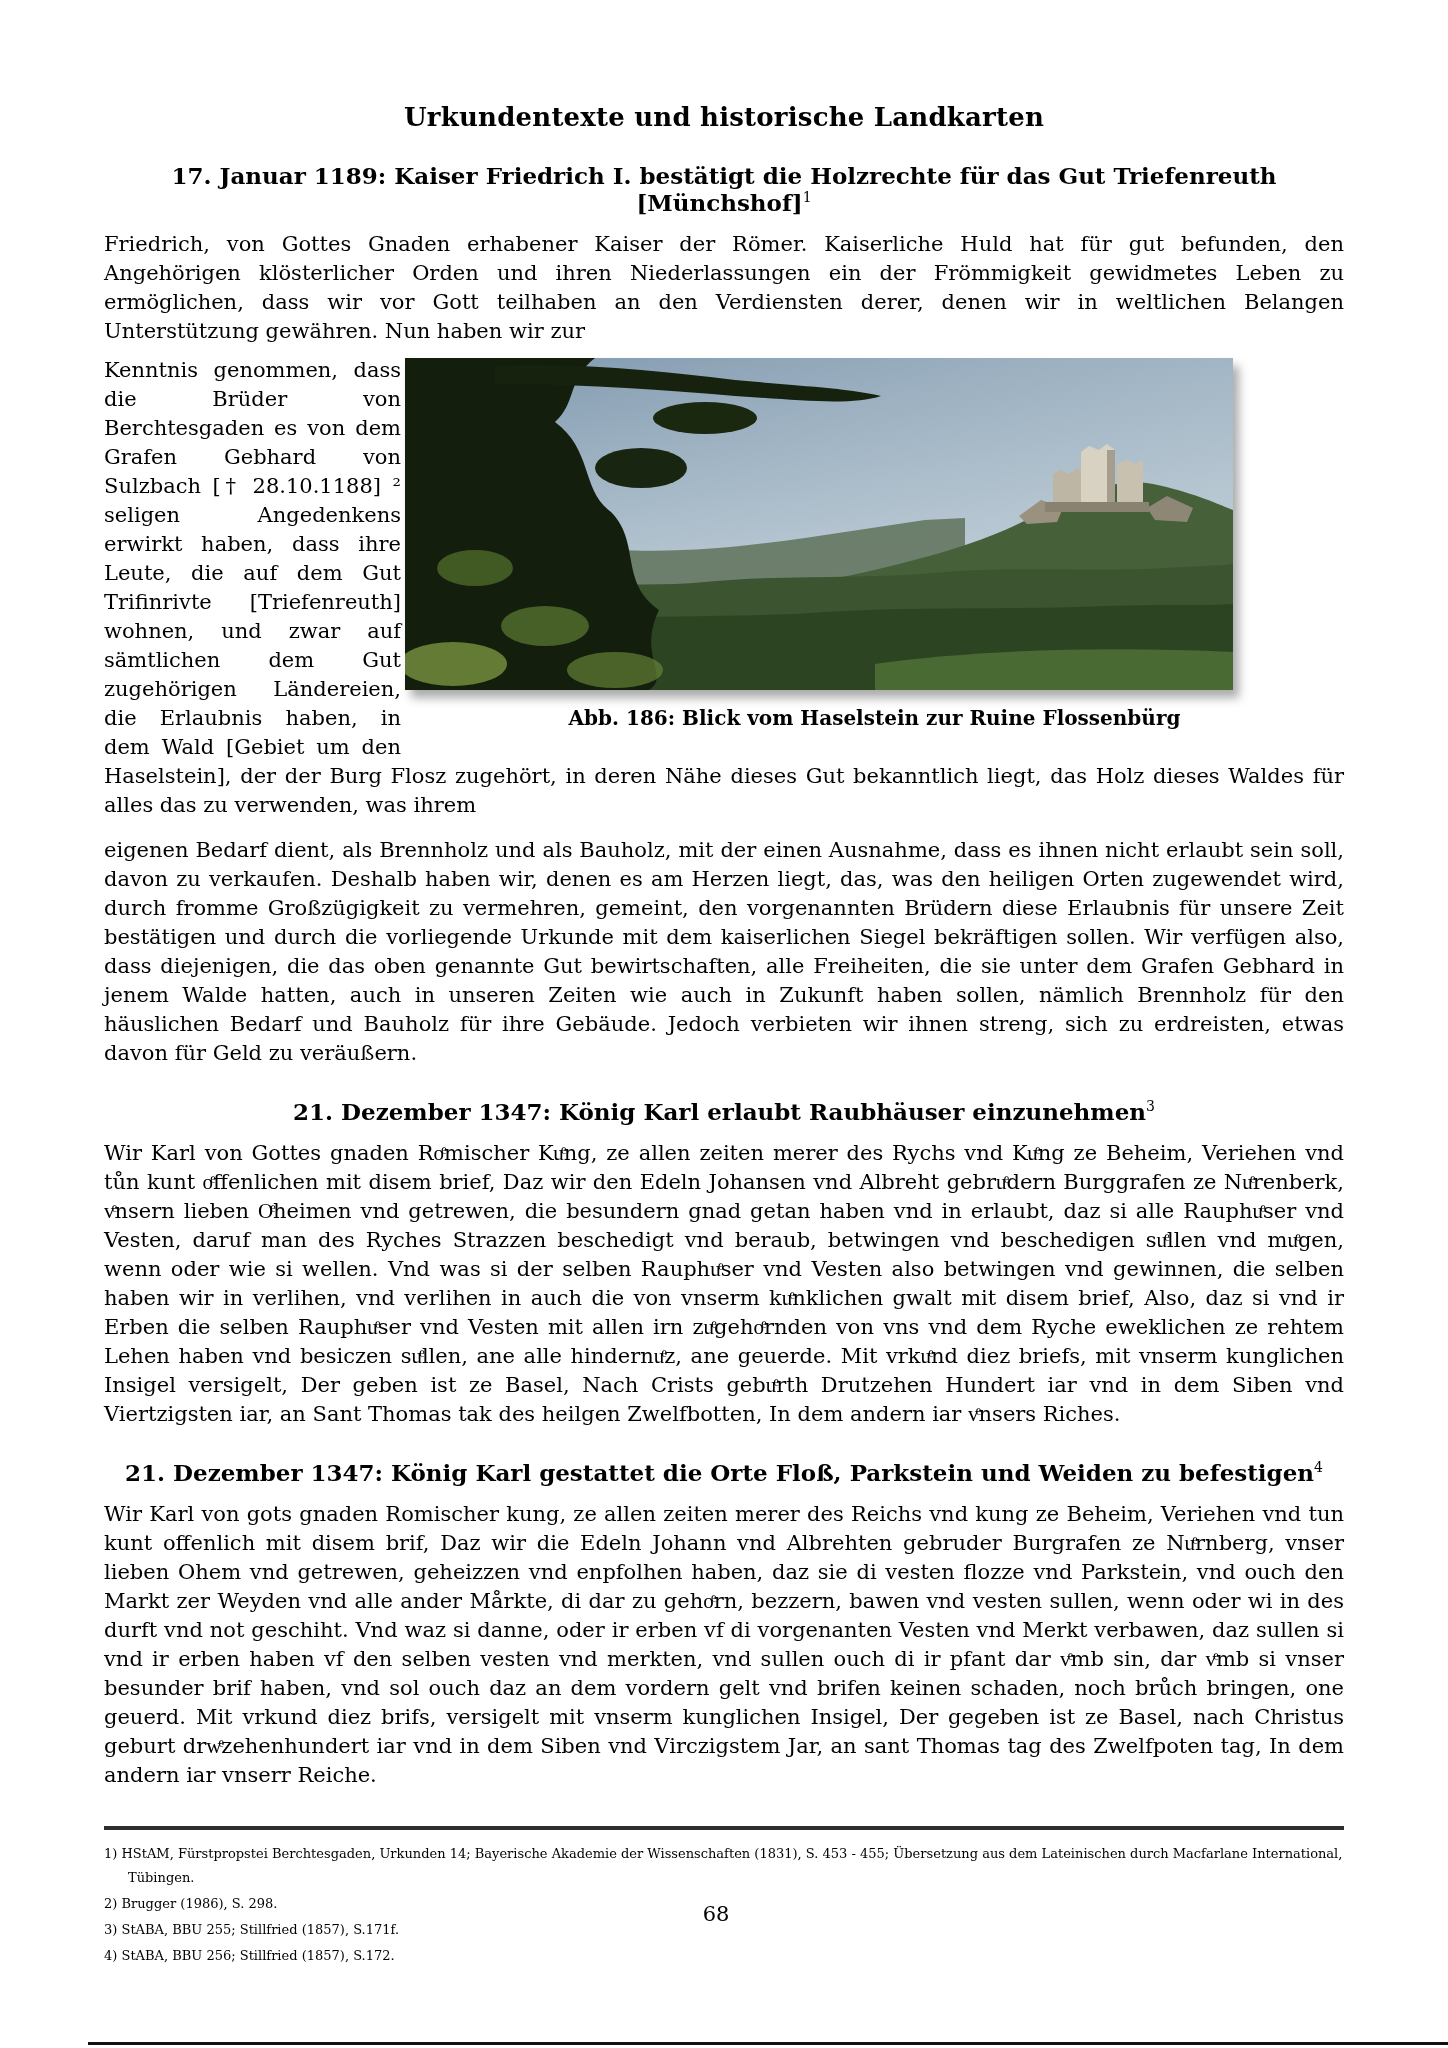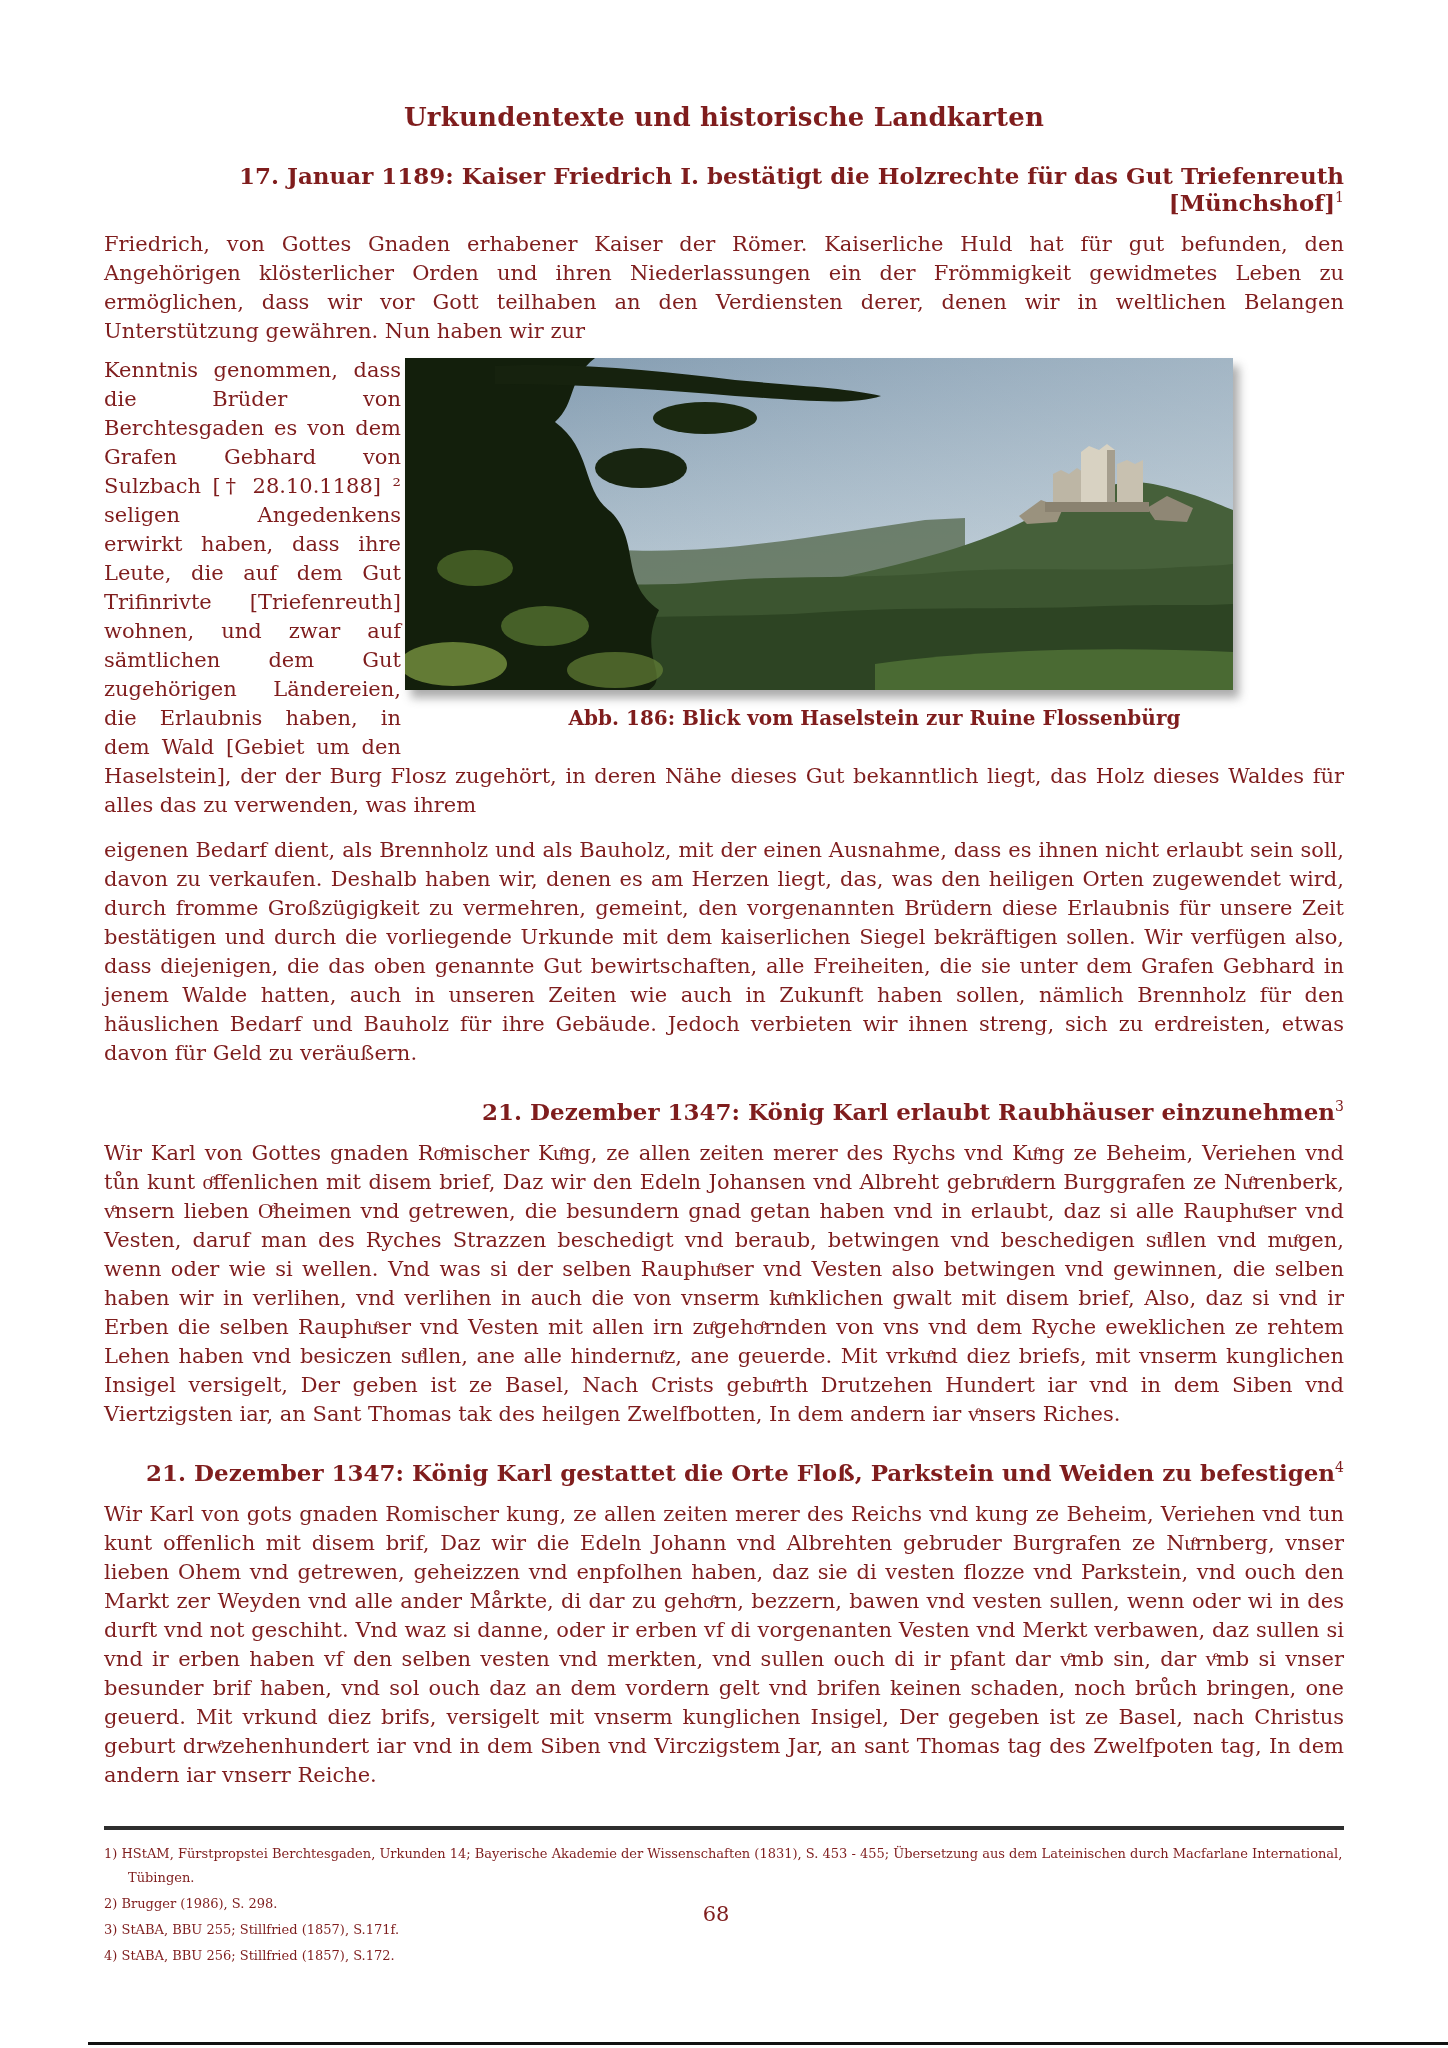--- a/index.html
+++ b/index.html
@@ -1,35 +1,35 @@
 <!DOCTYPE html>
 <html><head>
 <meta charset="utf-8">
 <style>
   html,body{margin:0;padding:0;background:#ffffff;}
   .page{
     position:relative;
     width:1448px;height:2048px;
     background:#ffffff;
     font-family:"DejaVu Serif","Liberation Serif",serif;
-    color:#7f1d1d;
+    color:#000000;
     overflow:hidden;
   }
   .content{
     position:absolute;
     left:104px;right:104px;top:102px;
   }
   .doc-title{
     text-align:center;
     font-size:26px;font-weight:bold;
     margin:0 0 6px 0;
     letter-spacing:.2px;
   }
   .sec-heading{
-    text-align:right;
+    text-align:center;
     font-size:23px;font-weight:bold;
     margin:30px 0 14px 0;
   }
   .sec-heading sup{font-size:14px;font-weight:normal;}
   p.body{
     font-size:21px;line-height:29px;
     text-align:justify;
     margin:0 0 10px 0;
   }
   .wrapzone{overflow:visible;}

